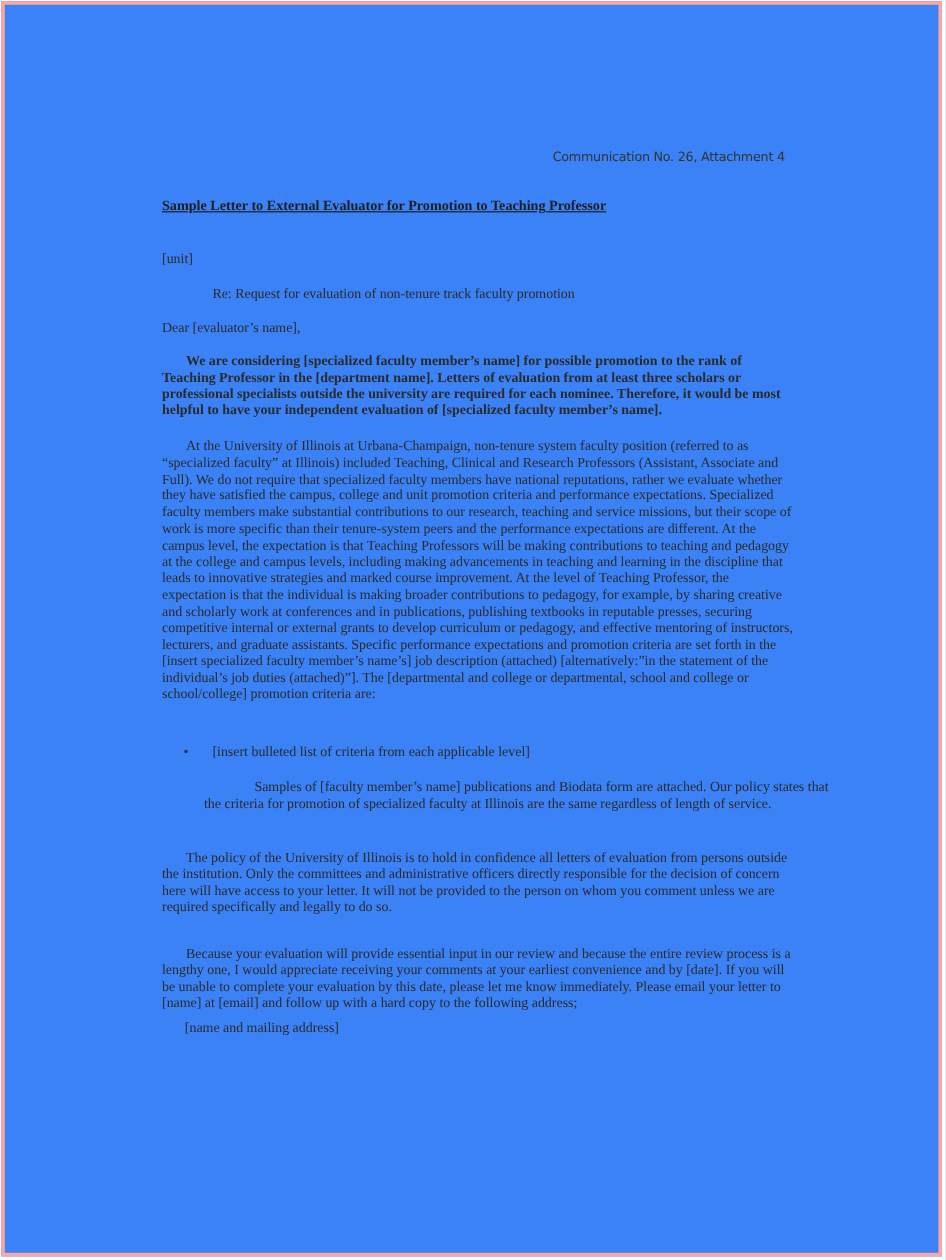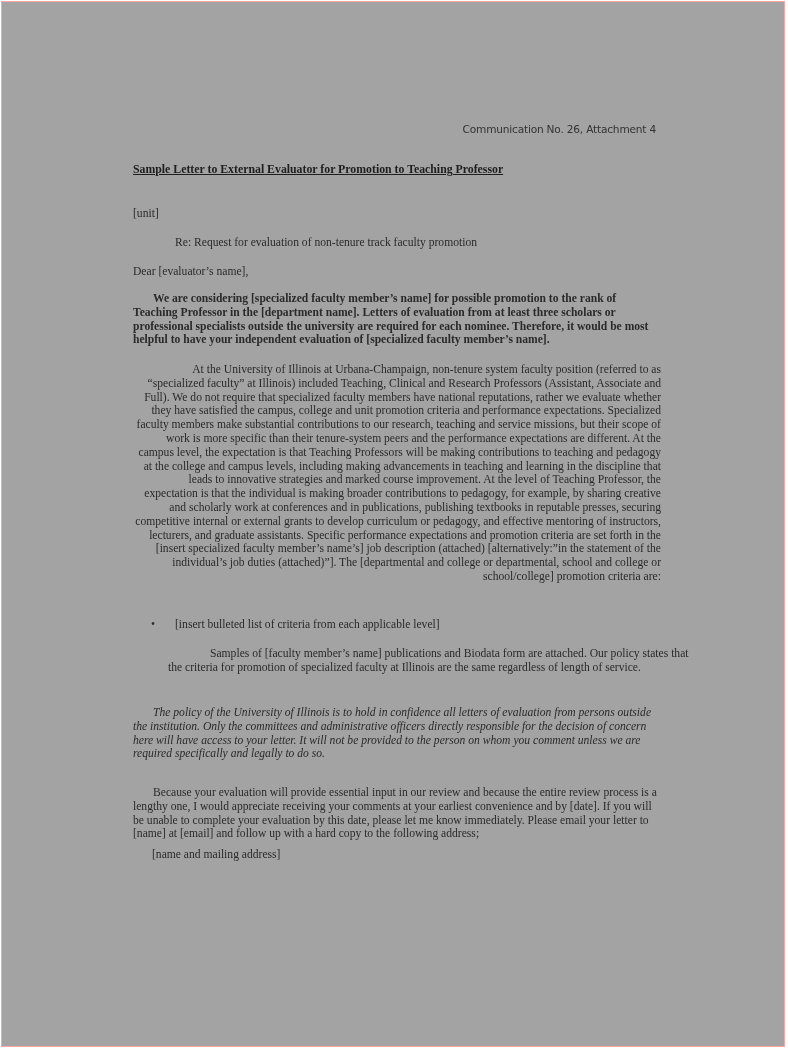--- a/index.html
+++ b/index.html
@@ -1,19 +1,19 @@
 <!DOCTYPE html>
 <html><head>
 <meta charset="utf-8">
 <style>
   html, body { margin: 0; padding: 0; background: #ffffff; }
   body { width: 788px; height: 1050px; position: relative; overflow: hidden; }
   .page {
     position: absolute; left: 1px; top: 1px; width: 784px; height: 1046px;
-    border: 1px solid #fca5a5; background: #a3a3a3; box-sizing: border-box;
+    border: 3px solid #fca5a5; background: #3b82f6; box-sizing: border-box;
   }
   .inner {
     position: absolute; left: 131px; top: 0; width: 526px;
     font-family: "Liberation Serif", serif; font-size: 11.6px; line-height: 13.8px;
     color: #2a2a2a;
   }
   .comm {
     position: absolute; right: 128px; top: 121px;
     font-family: "DejaVu Sans", sans-serif; font-size: 10.6px; color: #333;
     letter-spacing: -0.2px;
@@ -22,25 +22,25 @@
     position: absolute; top: 161px; left: 0;
     font-weight: bold; text-decoration: underline; font-size: 11.8px; color: #1e1e1e; text-align: right;
   }
   .date { position: absolute; top: 205px; left: 0; }
   .re { position: absolute; top: 234px; left: 42px; }
   .salut { position: absolute; top: 263px; left: 0; }
   .para { position: absolute; left: 0; width: 528px; text-align: left; }
   .para .indent { display: inline-block; width: 20px; }
   .para .indent2 { display: inline-block; width: 42px; }
   #p1 { top: 290px; font-weight: bold; }
-  #p2 { top: 361px; text-align: right; }
+  #p2 { top: 361px; }
   .bullet-row { position: absolute; top: 616px; left: 18px; }
   .bullet-row .dot { display: inline-block; width: 24px; }
   #p3 { top: 645px; margin-left: 35px; }
-  #p4 { top: 704px; font-style: italic; }
+  #p4 { top: 704px; }
   #p5 { top: 784px; }
   .addr { position: absolute; top: 846px; left: 0; padding-left: 19px; }
 </style>
 </head>
 <body>
 
 <div class="page">
   <div class="comm">Communication No. 26, Attachment 4</div>
   <div class="inner">
     <div class="title">Sample Letter to External Evaluator for Promotion to Teaching Professor</div>

